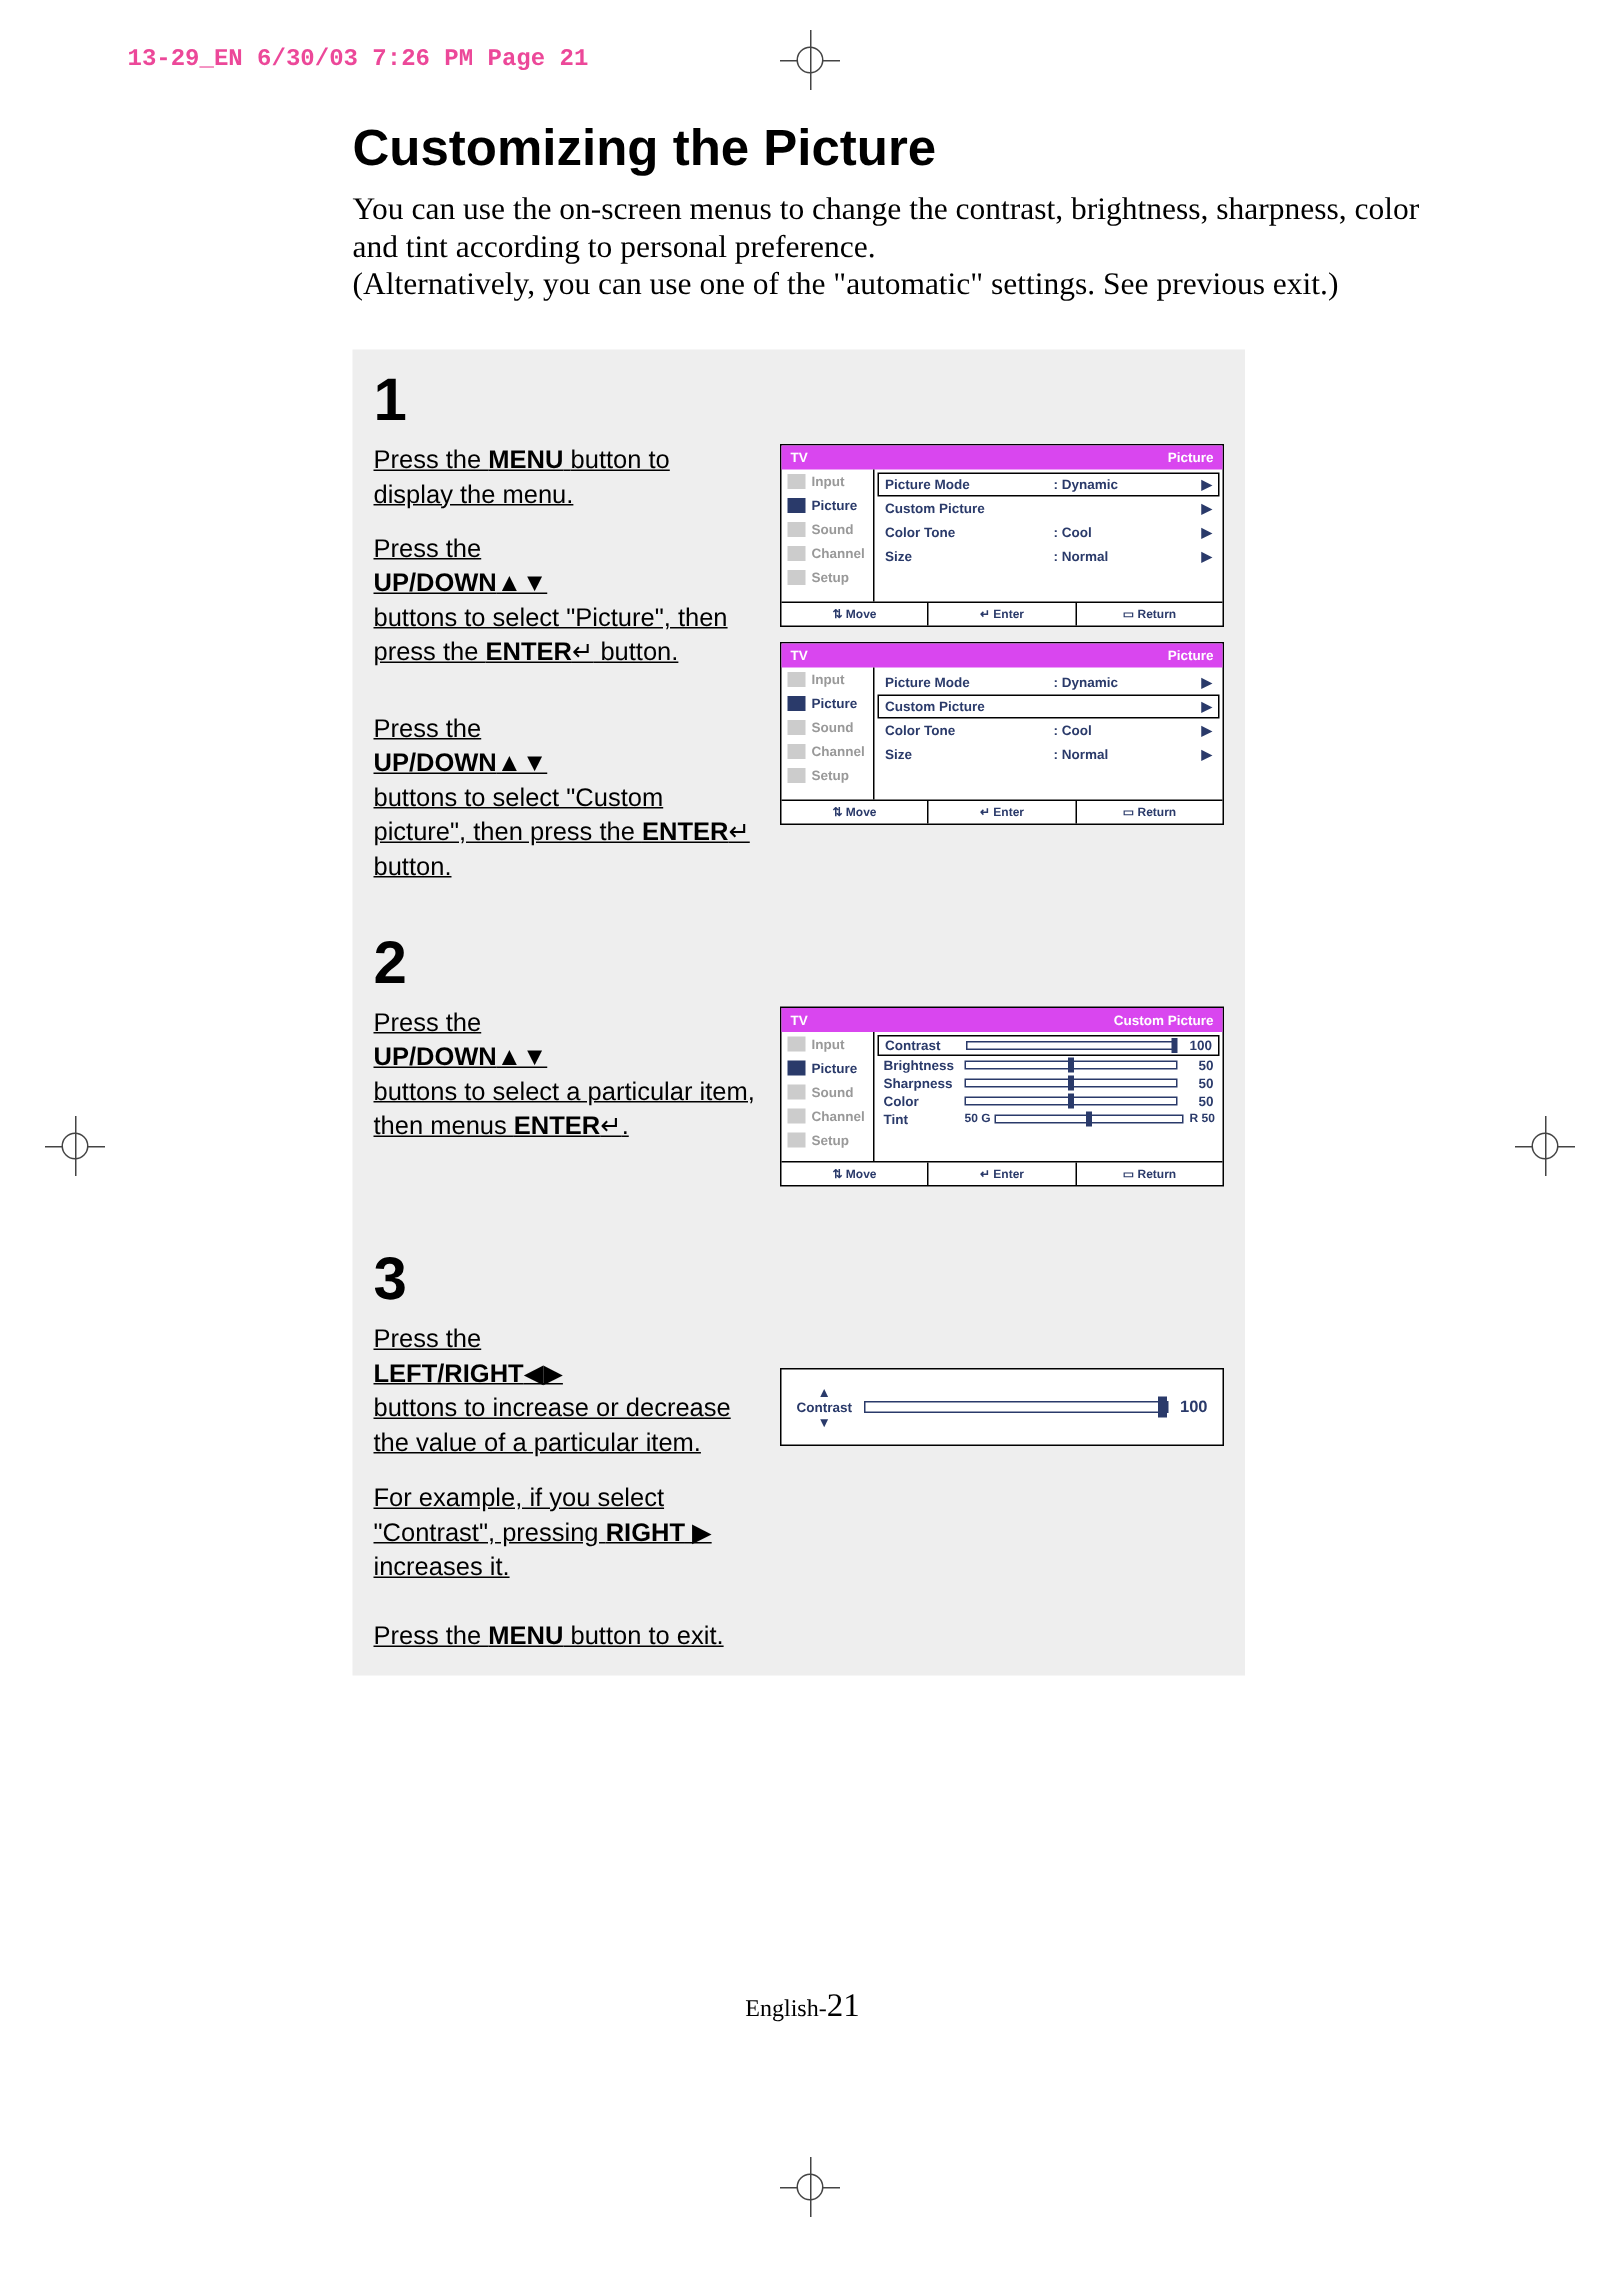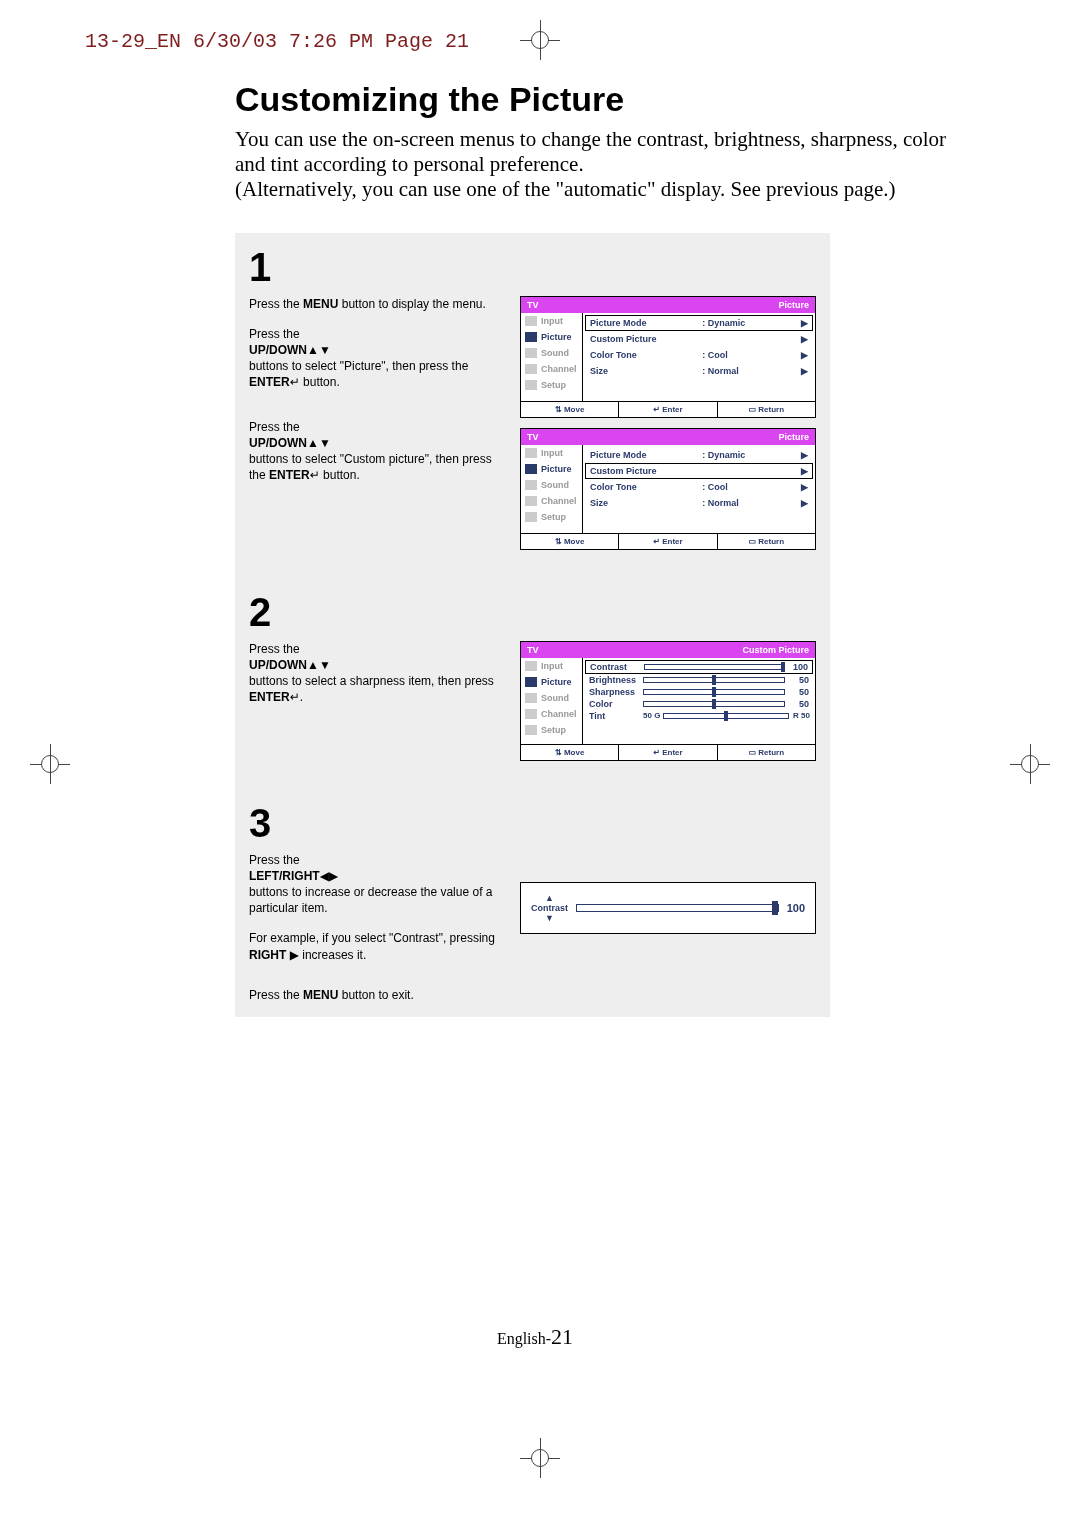--- a/index.html
+++ b/index.html
@@ -9,22 +9,23 @@
     background: #fff;
     font-family: "Times New Roman", serif;
     position: relative;
     color: #000;
   }
   .print-header {
     position: absolute;
     top: 30px;
     left: 85px;
     font-family: "Courier New", monospace;
-    font-size: 20px;
-    color: #7f1d1d;
+    font-size: 16px;
+    color: #ec4899;
+    font-weight: bold;
   }
   .crop-top {
     position: absolute;
     top: 20px;
     left: 50%;
     transform: translateX(-50%);
     width: 40px;
     height: 40px;
   }
   .crop-bottom {
@@ -101,21 +102,21 @@
     margin-left: 115px;
     width: 595px;
     background: #eeeeee;
     padding: 12px 14px 14px 14px;
   }
   .step-row {
     display: flex;
     gap: 16px;
     margin-bottom: 30px;
   }
-  .step-left { width: 255px; font-family: Arial, Helvetica, sans-serif; font-size: 12px; line-height: 1.35; }
+  .step-left { width: 255px; font-family: Arial, Helvetica, sans-serif; font-size: 17px; line-height: 1.35; text-decoration: underline; }
   .step-right { flex: 1; }
   .step-num {
     font-family: Arial, Helvetica, sans-serif;
     font-weight: bold;
     font-size: 40px;
     margin-bottom: 6px;
   }
   .bold { font-weight: bold; }
   .arrows { font-family: Arial, sans-serif; }
   
@@ -242,21 +243,21 @@
   </div>
 
 <div class="print-header">13-29_EN  6/30/03 7:26 PM  Page 21</div>
 
 <div class="page-frame">
 
 
   <div class="main-title">Customizing the Picture</div>
   <div class="intro">
     <span>You can use the on-screen menus to change the contrast, brightness, sharpness, color and tint according to personal preference.</span><br>
-    <span>(Alternatively, you can use one of the "automatic" display. See previous page.)</span>
+    <span>(Alternatively, you can use one of the "automatic" settings. See previous exit.)</span>
   </div>
 
   <div class="steps-box">
 
     <div class="step-num">1</div>
     <div class="step-row">
       <div class="step-left">
         <p>
           <span>Press the </span><span class="bold">MENU</span>
           <span>button to display the menu.</span>
@@ -393,21 +394,21 @@
         </div>
       </div>
     </div>
 
     <div class="step-num">2</div>
     <div class="step-row">
       <div class="step-left">
         <p>
           <span>Press the</span><br>
           <span class="bold">UP/DOWN</span><span class="arrows">▲▼</span><br>
-          <span>buttons to select a sharpness item, then press </span><span class="bold">ENTER</span><span>↵</span><span>.</span>
+          <span>buttons to select a particular item, then menus </span><span class="bold">ENTER</span><span>↵</span><span>.</span>
         </p>
       </div>
       <div class="step-right">
         <div class="osd">
           <div class="osd-title">
               <span>TV</span>
               <span>Custom Picture</span>
             </div>
           <div class="osd-body">
             <div class="osd-sidebar">

